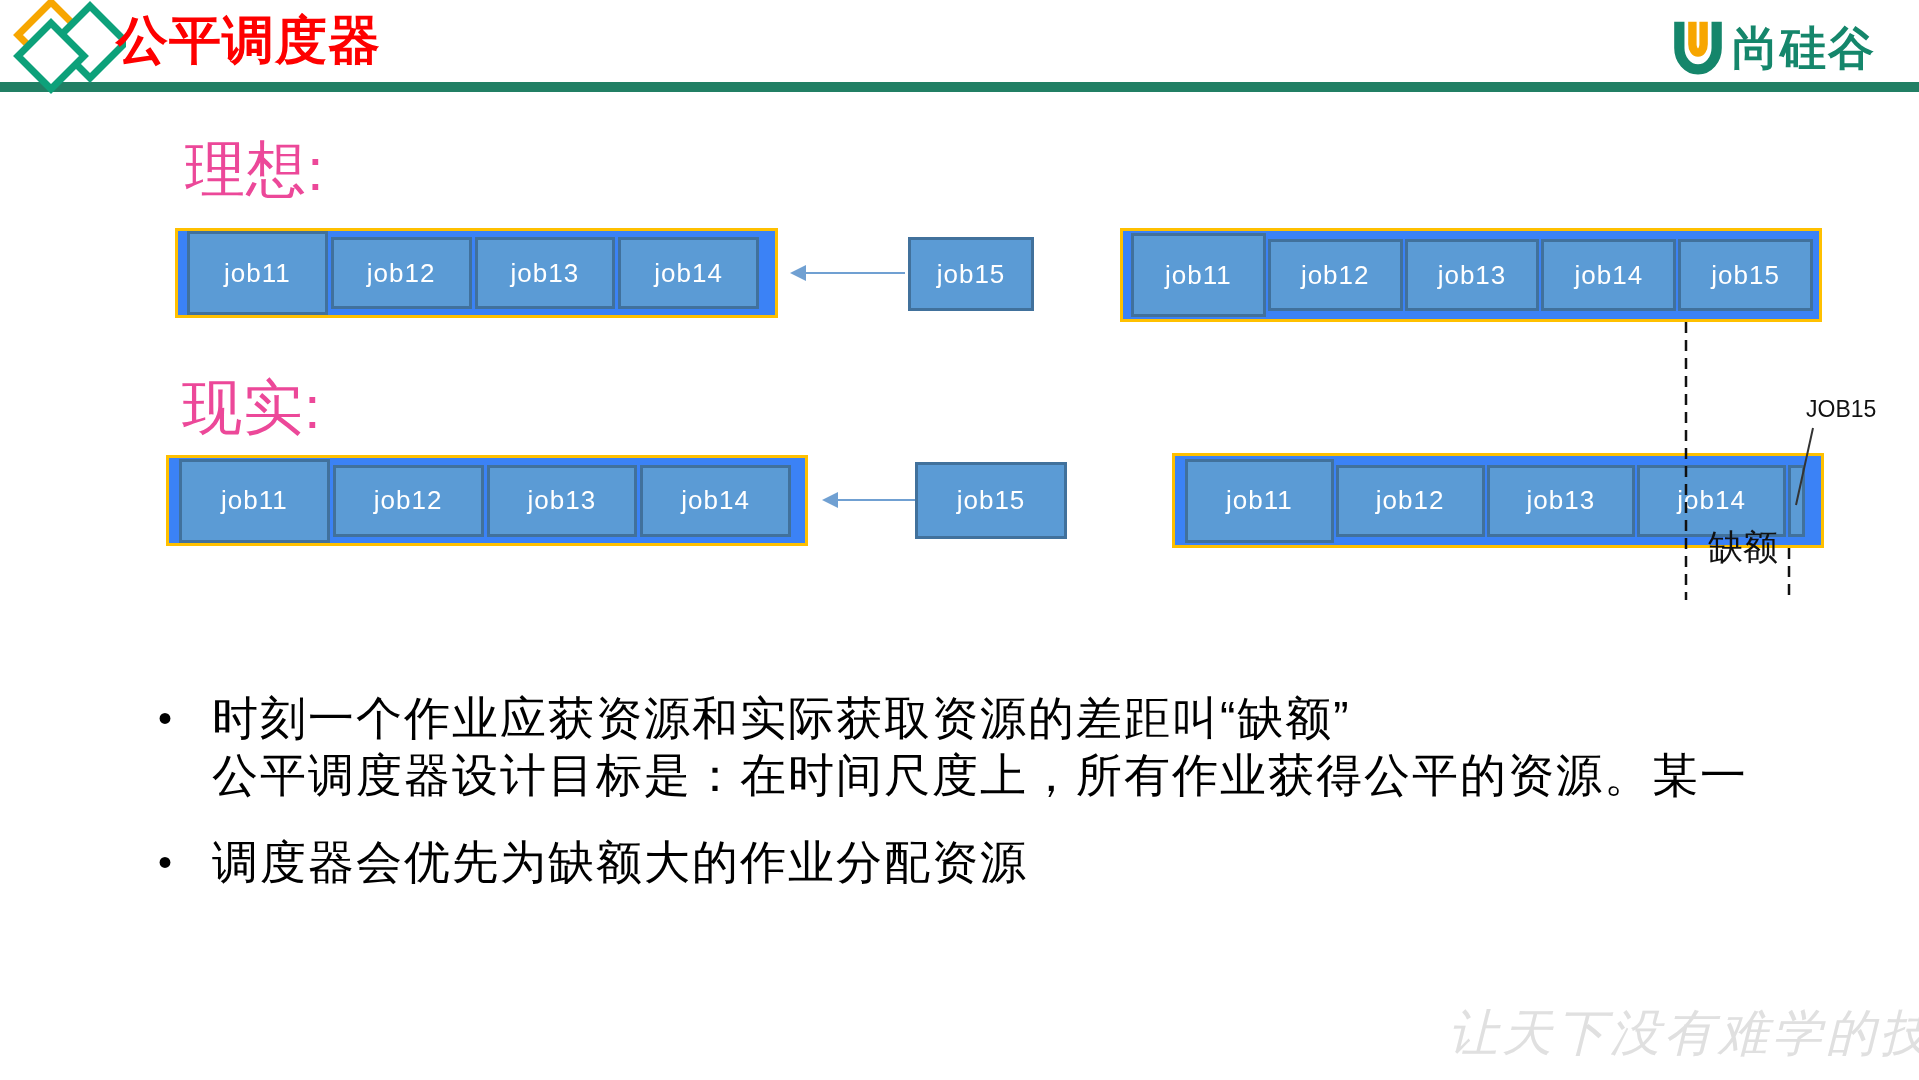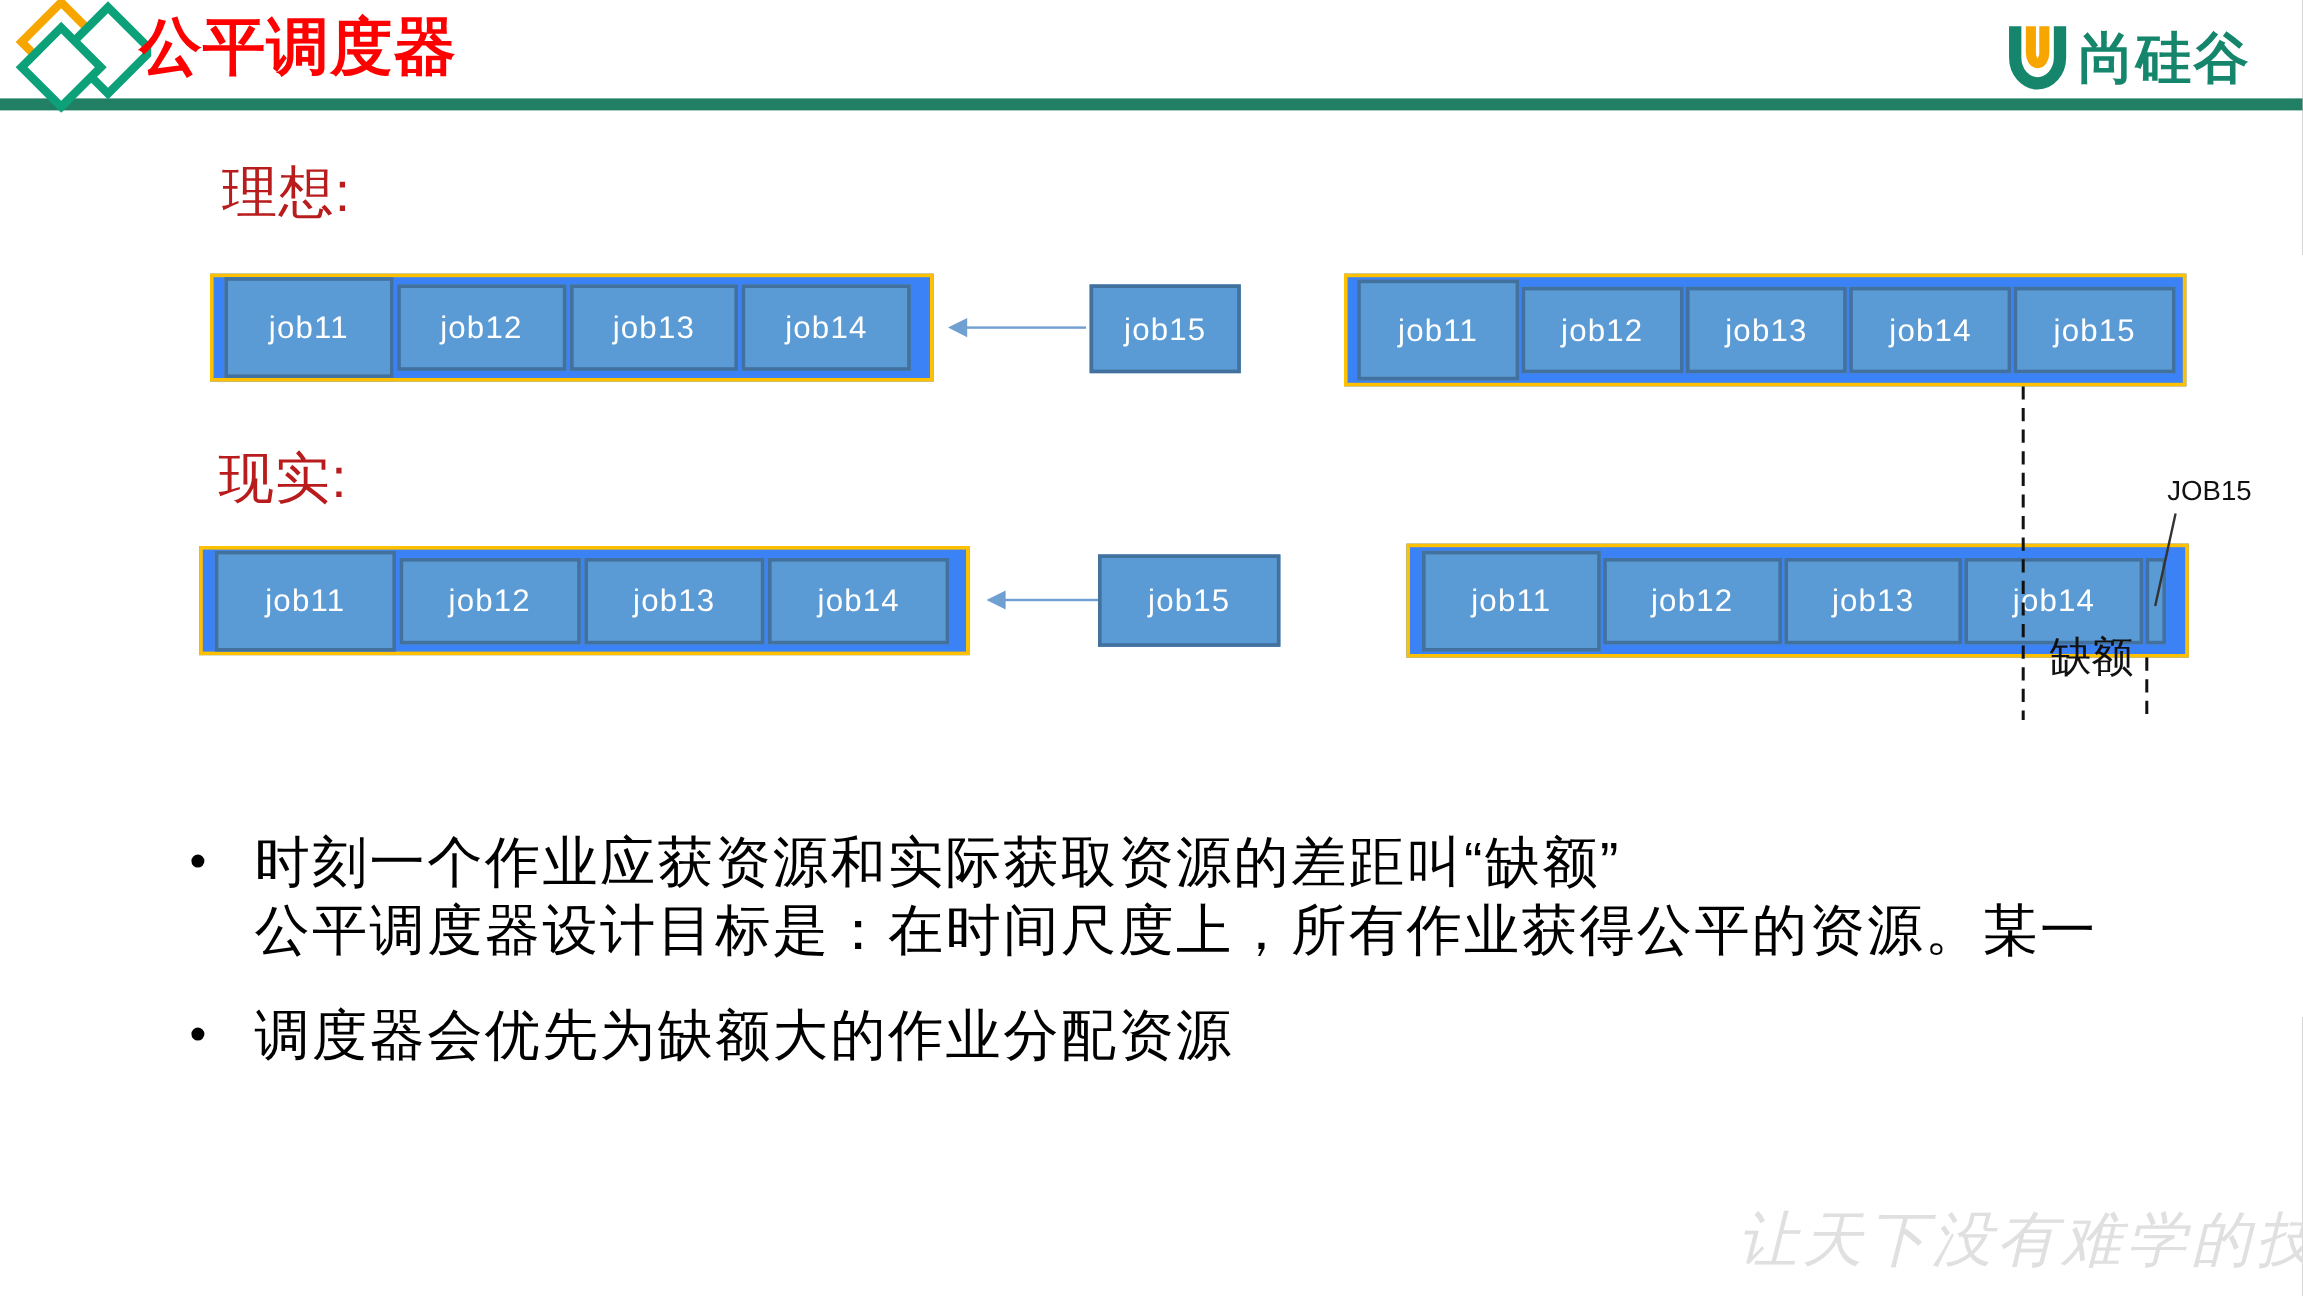--- a/index.html
+++ b/index.html
@@ -11,21 +11,21 @@
   
   .green-bar { position:absolute; left:0; top:82px; width:100%; height:10px; background:#217F64; }
   .diamond-logo { position:absolute; left:6px; top:0; }
   .slide-title {
     position:absolute; left:116px; top:4px; font-size:52px; font-weight:bold;
     color:#FE0000; letter-spacing:1px; line-height:72px;
   }
   .brand { position:absolute; left:1670px; top:18px; display:flex; align-items:flex-start; }
   .brand-text { font-size:46px; font-weight:bold; color:#15866B; letter-spacing:2px; margin-left:6px; }
   
-  .sec-label { position:absolute; font-size:46px; color:#b91c1c; letter-spacing:1px; }
+  .sec-label { position:absolute; font-size:60px; color:#ec4899; letter-spacing:1px; }
   .lbl-ideal { left:185px; top:130px; }
   .lbl-real  { left:182px; top:368px; }
   
   .tray {
     position:absolute; border:3px solid #FFC000; background:#3b82f6;
     display:flex; align-items:center;
   }
   .job-box {
     background:#5B9BD5; border:3px solid #41719C; color:#fff;
     font-size:26px; display:flex; align-items:center; justify-content:center;

